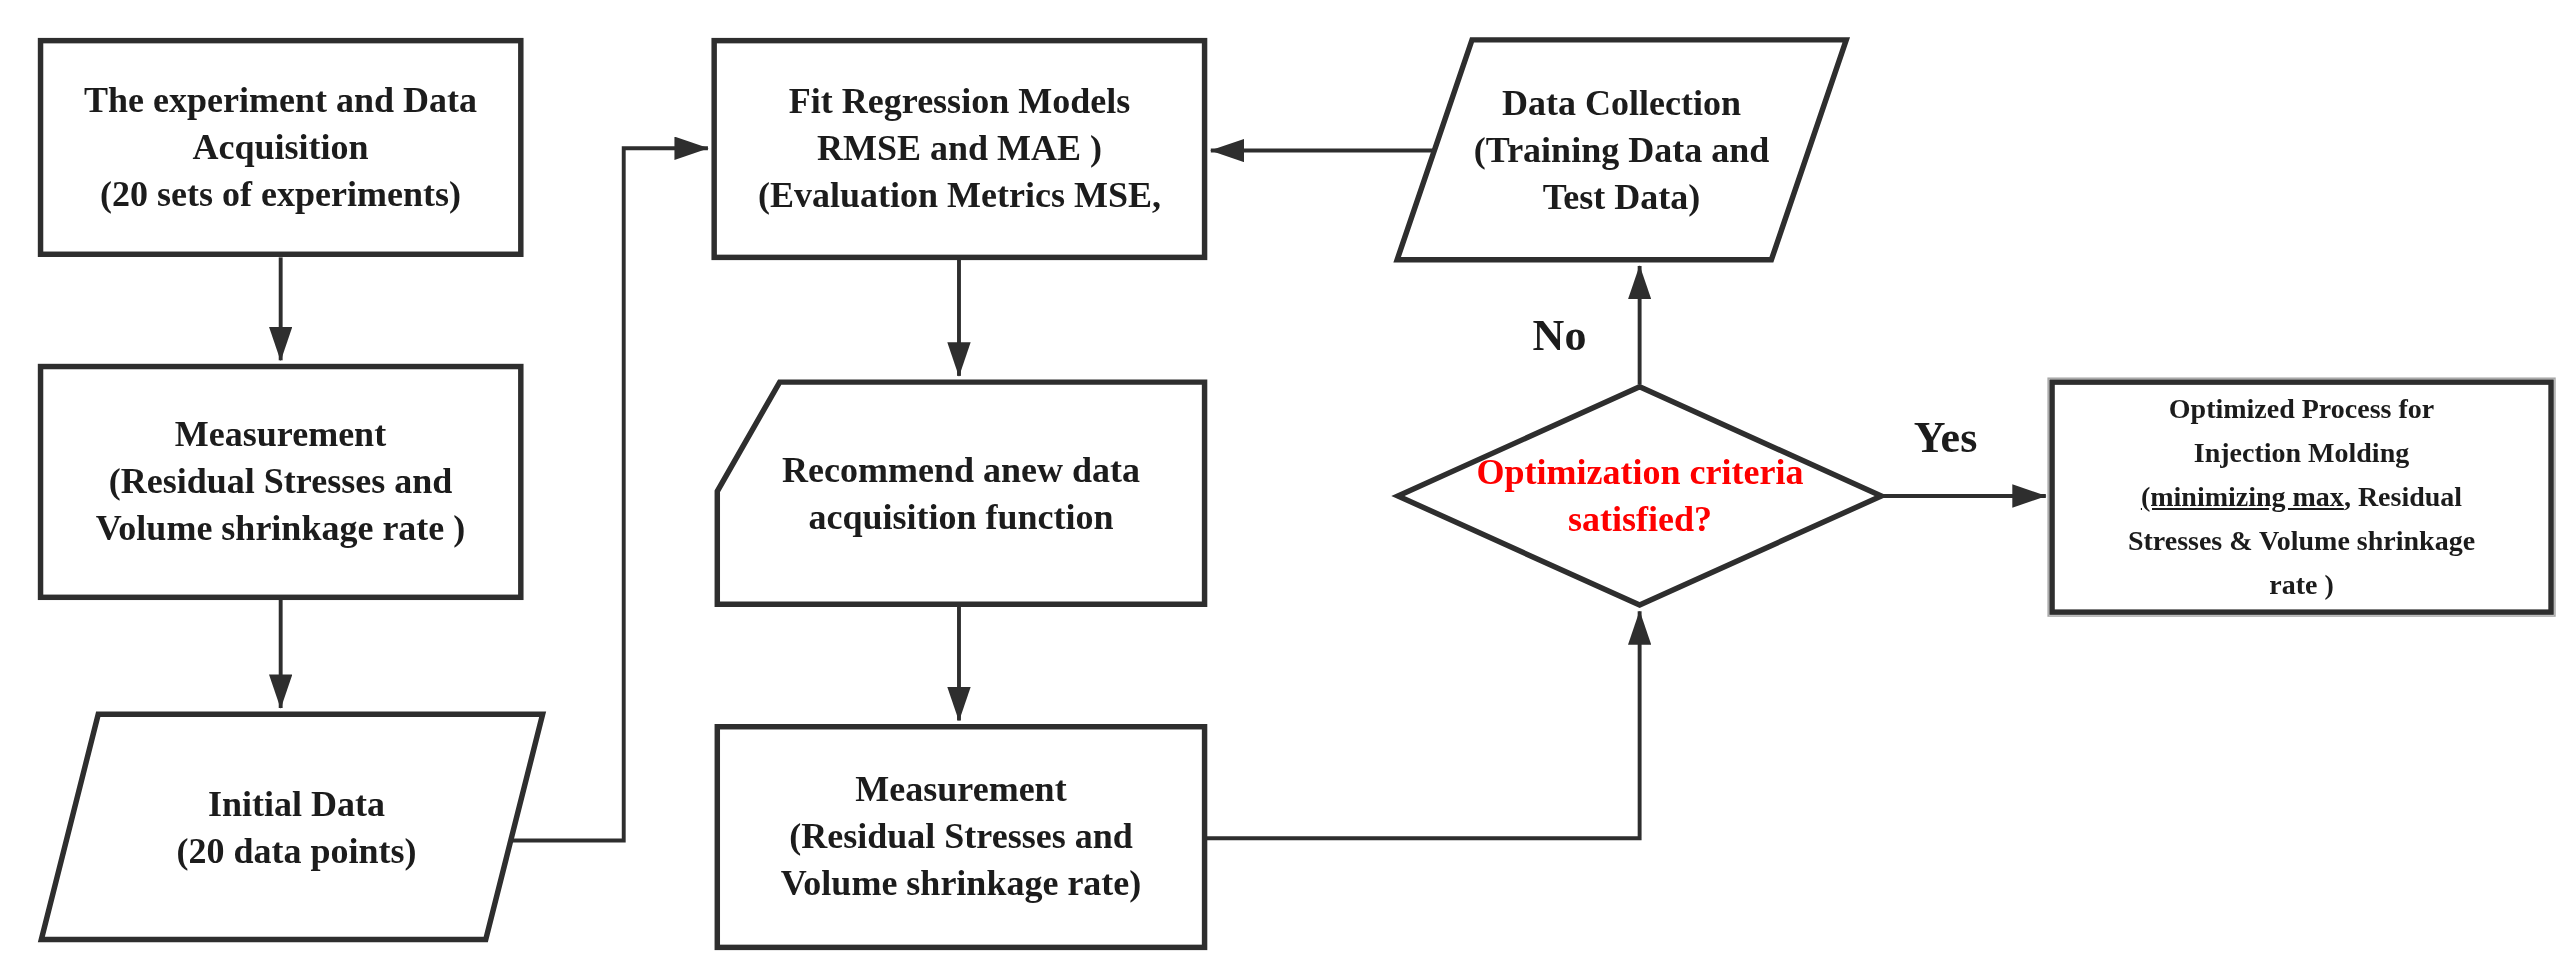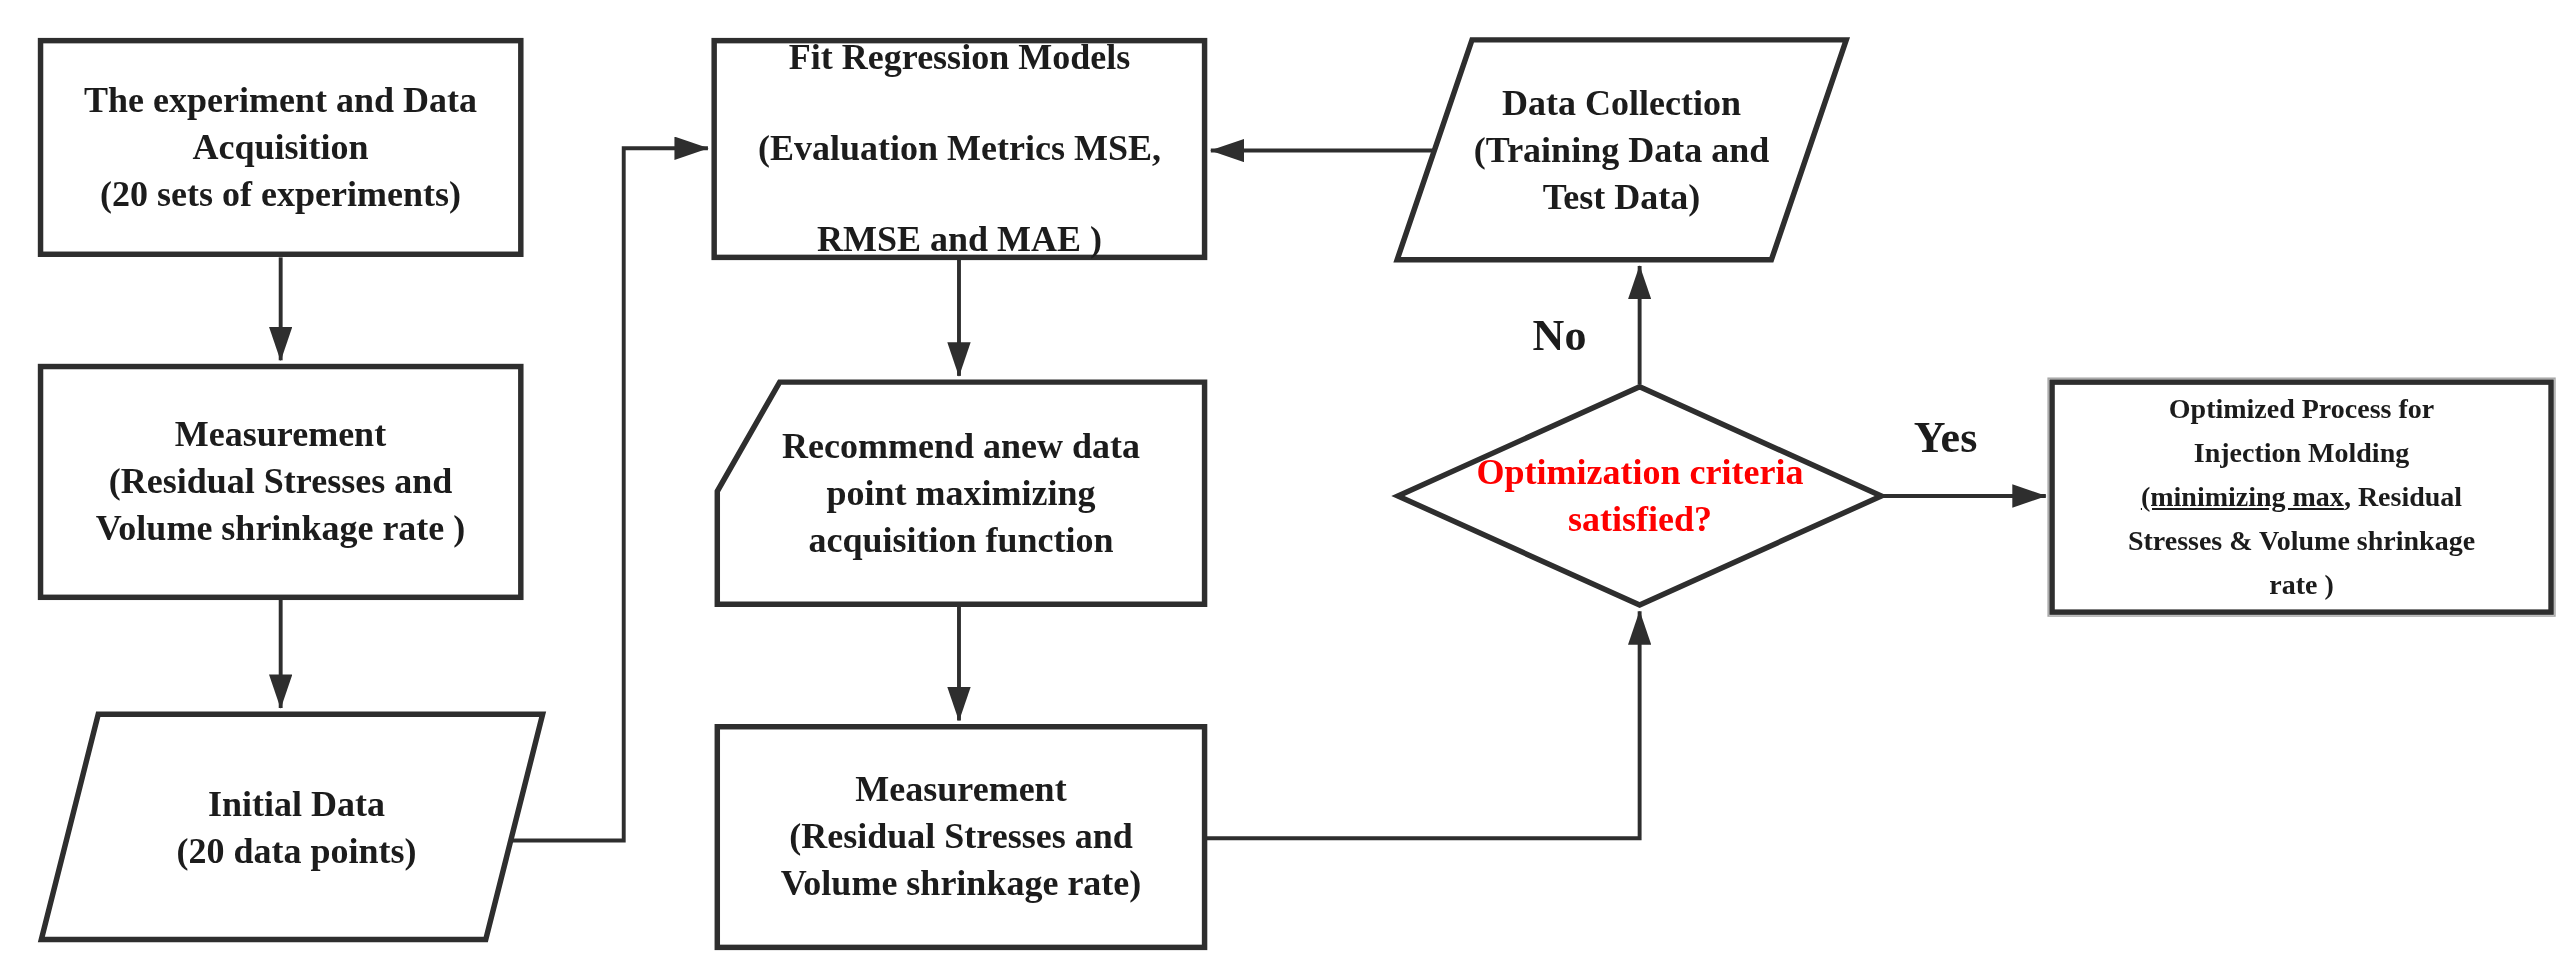--- a/index.html
+++ b/index.html
@@ -94,29 +94,28 @@
     <span>Measurement</span>
     <span>(Residual Stresses and</span>
     <span>Volume shrinkage rate )</span>
   </div>
 
   <div class="node-label" style="left:78px;top:722px;width:437px;height:211px;">
     <span>Initial Data</span>
     <span>(20 data points)</span>
   </div>
 
-  <div class="node-label" style="left:722px;top:48px;width:475px;height:201px;gap:44px;">
+  <div class="node-label" style="left:722px;top:48px;width:475px;height:201px;">
     <span>Fit Regression Models</span>
+    <span>RMSE and MAE )</span>
     <span>(Evaluation Metrics MSE,</span>
-    <span>RMSE and MAE )</span>
   </div>
 
   <div class="node-label" style="left:725px;top:390px;width:472px;height:207px;">
     <span>Recommend anew data</span>
-    <span>point maximizing</span>
     <span>acquisition function</span>
   </div>
 
   <div class="node-label" style="left:725px;top:734px;width:472px;height:205px;">
     <span>Measurement</span>
     <span>(Residual Stresses and</span>
     <span>Volume shrinkage rate)</span>
   </div>
 
   <div class="node-label" style="left:1442px;top:48px;width:359px;height:204px;">

